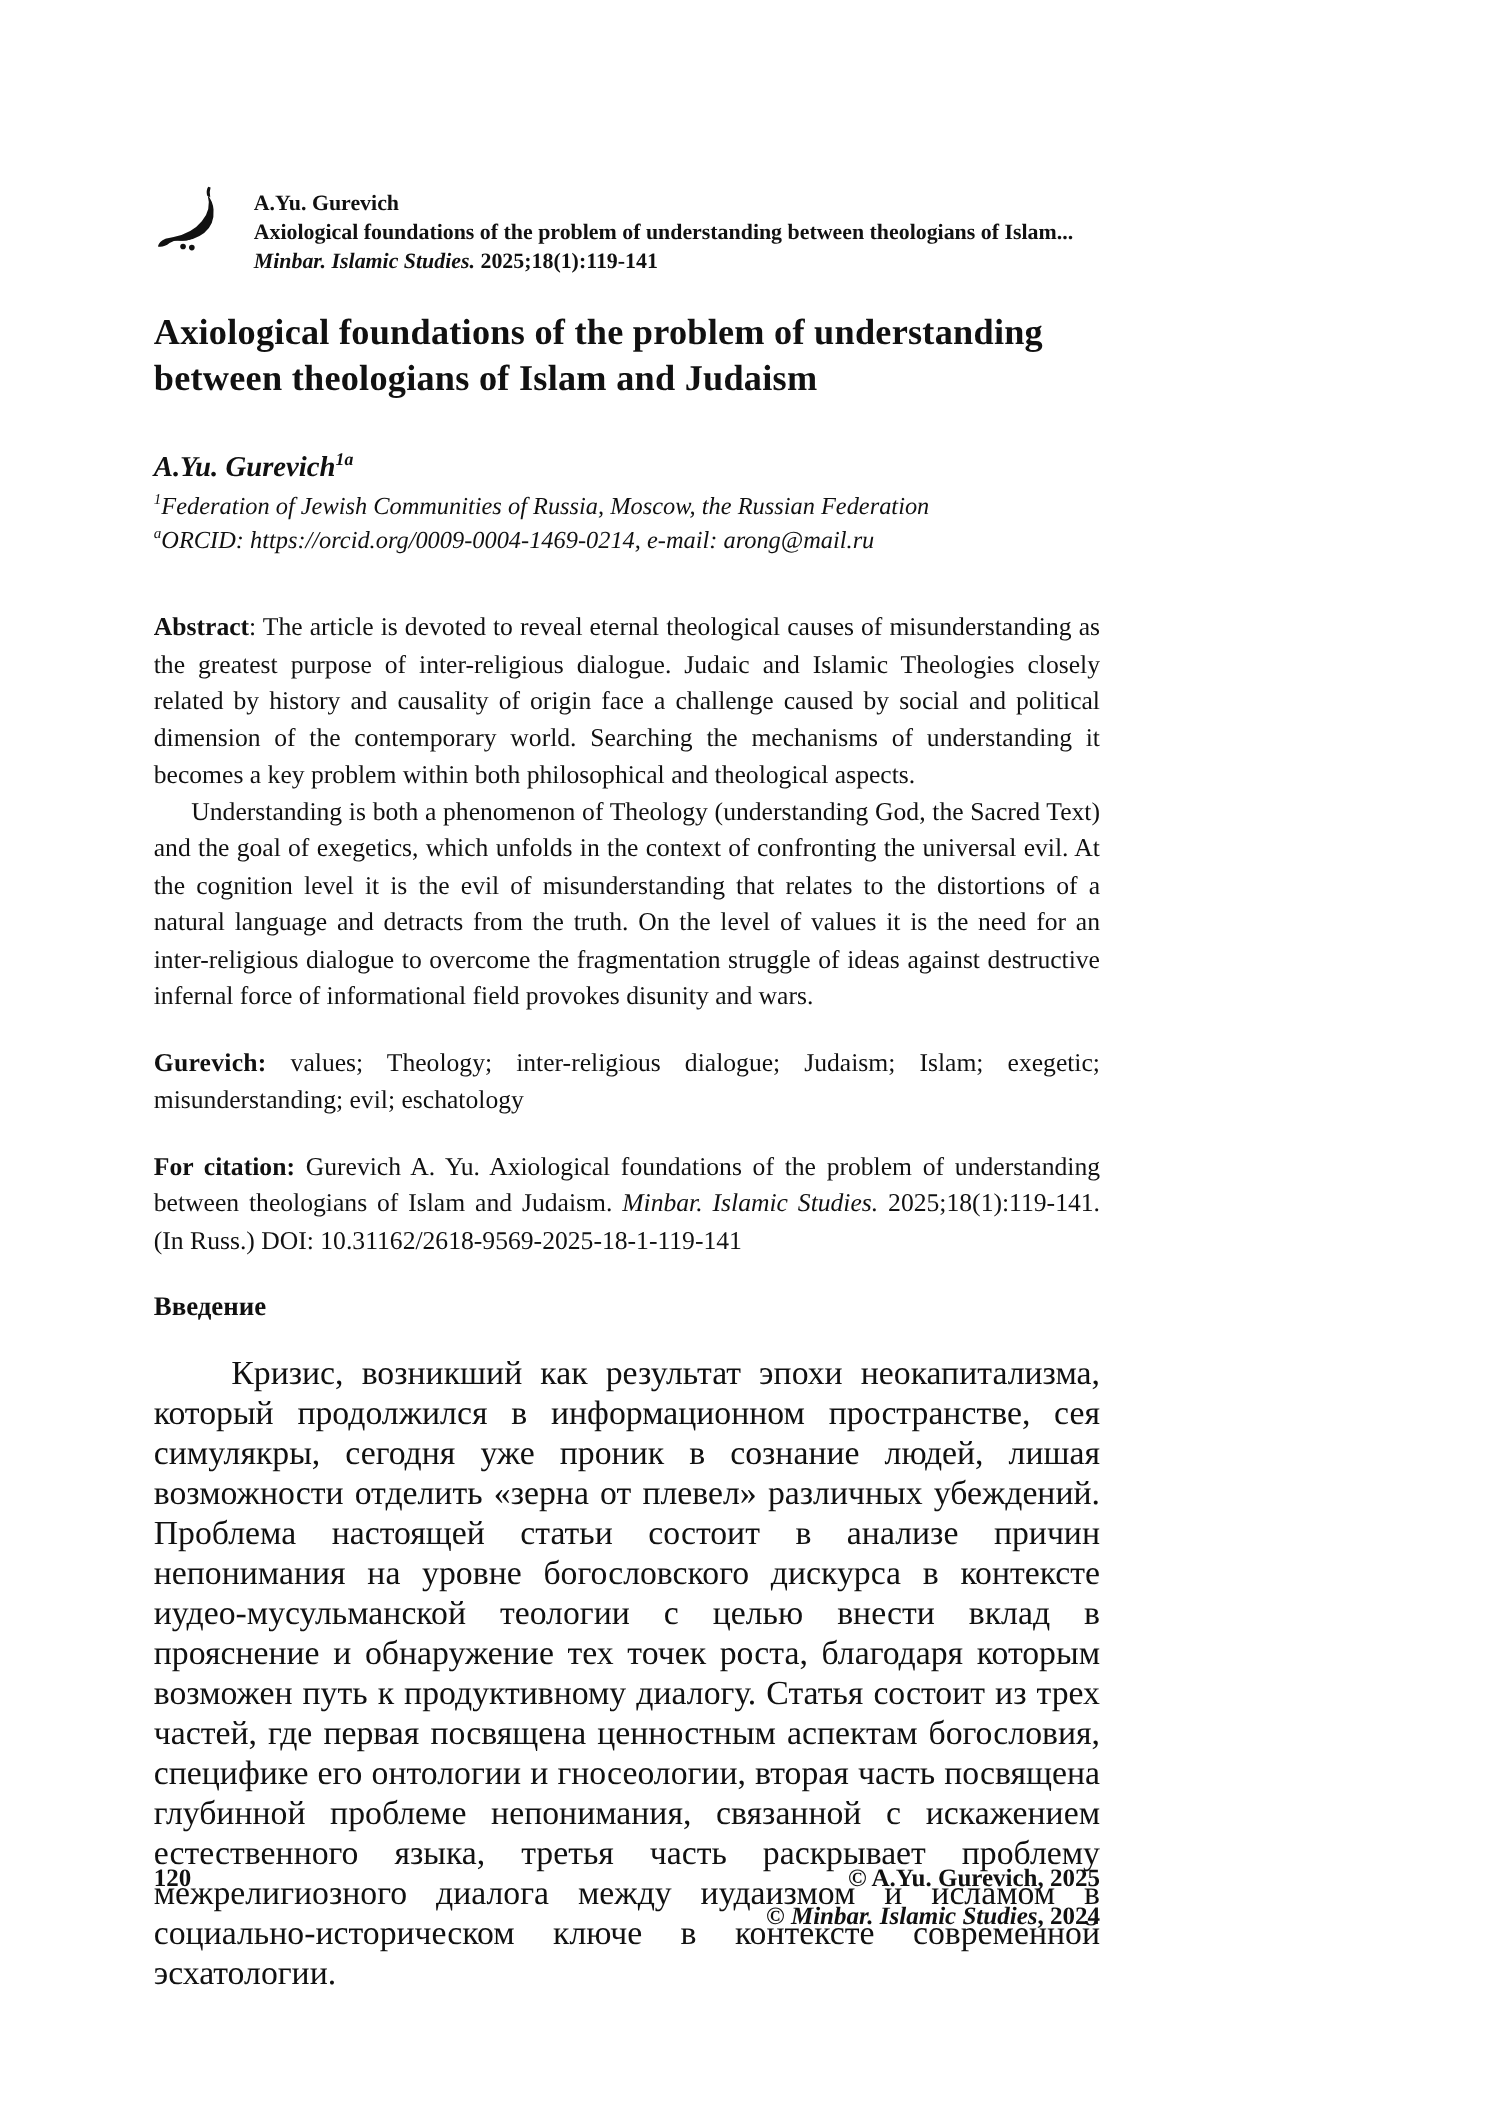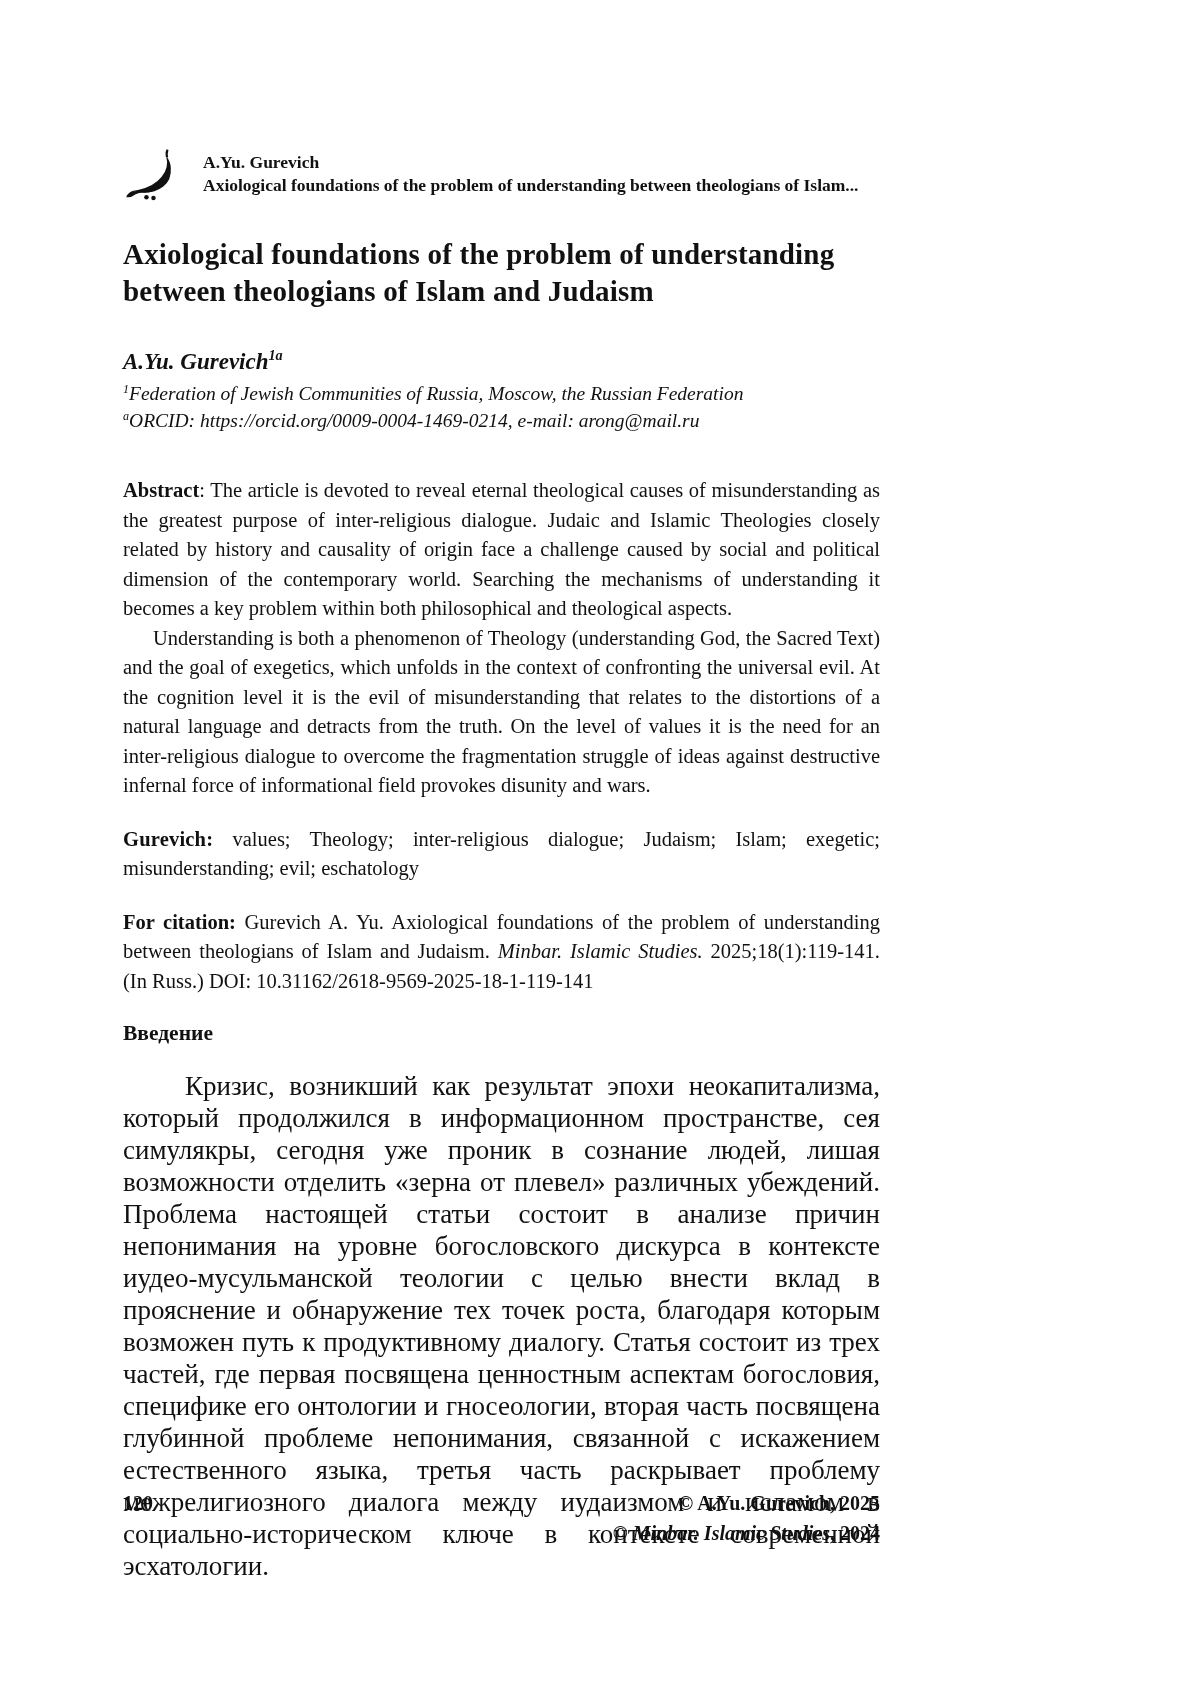--- a/index.html
+++ b/index.html
@@ -57,20 +57,21 @@
         <path d="M10 47 Q 30 52 43 42 Q 52 35 51 22 Q 50.5 15 46 9.5 Q 49.5 22 41 32 Q 33 42 17 45.5 Z" fill="#111"></path>
         <path d="M45.5 10 Q 44.5 5.5 46.5 2.5 L 48.5 3.2 Q 47.2 7 48.2 11.5 Z" fill="#111"></path>
         <path d="M10 47 Q 4.5 49.5 3.5 53.5 Q 8.5 54.5 13.5 50.5 Q 18 48 22 48.5 Q 27 49 31.5 47.5 L 30 44.5 Q 20 47.5 10 47 Z" fill="#111"></path>
         <circle cx="25" cy="53.5" r="2.4" fill="#111"></circle>
         <circle cx="32.5" cy="54.5" r="2.4" fill="#111"></circle>
       </svg>
     </div>
     <div class="rh-text">
       <div>A.Yu. Gurevich</div>
       <div>Axiological foundations of the problem of understanding between theologians of Islam...</div>
+      <div class="rh-journal"><span class="jname">Minbar. Islamic Studies.</span><span> 2025;18(1):119-141</span></div>
     </div>
   </header>
 
   <h1 class="title">Axiological foundations of the problem of understanding between theologians of Islam and Judaism</h1>
 
   <div class="authors">
     <div class="author-name"><span>A.Yu. Gurevich</span><sup>1a</sup></div>
     <div><sup>1</sup><span>Federation of Jewish Communities of Russia, Moscow, the Russian Federation</span></div>
     <div><sup>a</sup><span>ORCID: https://orcid.org/0009-0004-1469-0214, e-mail: arong@mail.ru</span></div>
   </div>

